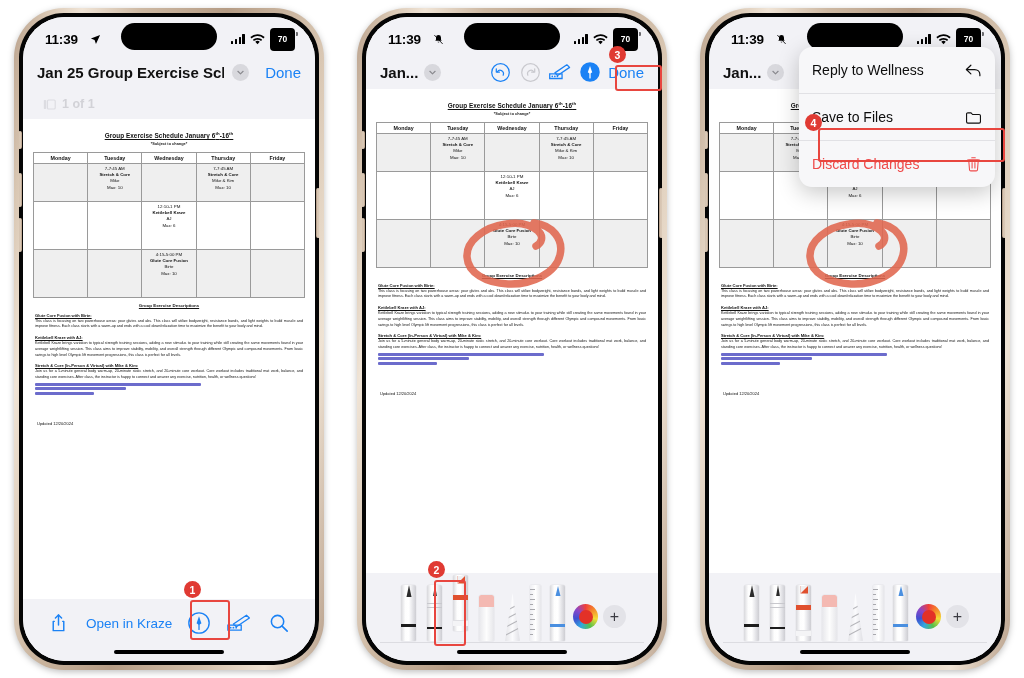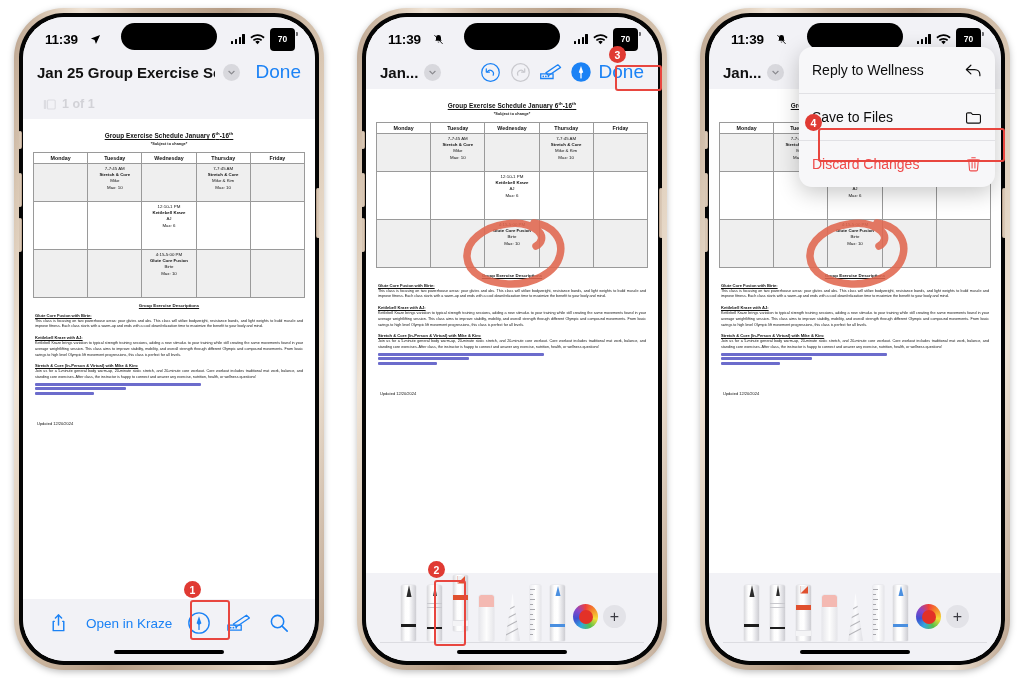--- a/index.html
+++ b/index.html
@@ -70,21 +70,21 @@
     height: 34px; gap: 8px;
   }
   .nav-title { font-size: 15px; font-weight: bold; color: #111; white-space: nowrap; overflow:hidden; }
   .nav-title.short { font-size: 15px; }
   .chev {
     width: 17px; height: 17px; border-radius: 50%; background: #d8d8dd;
     display:flex; align-items:center; justify-content:center; flex:0 0 auto;
   }
   .chev svg{display:block}
   .spacer { flex: 1 1 auto; }
-  .done { font-size: 19px; color: #1b82f5; font-weight: normal; }
+  .done { font-size: 15px; color: #1b82f5; font-weight: normal; }
   .done.dim { color: #a9c9e8; }
   .nav-icon { width: 24px; height: 24px; display:flex; align-items:center;justify-content:center; }
 
   .pagebar {
     background: #f2f2f6; height: 30px; display:flex; align-items:center;
     gap: 6px; padding: 0 20px; color: #d2d2d7; font-size: 12.5px; font-weight: 600;
   }
 
   
   .doc-wrap { position: relative; background: #fff; overflow: hidden; }

